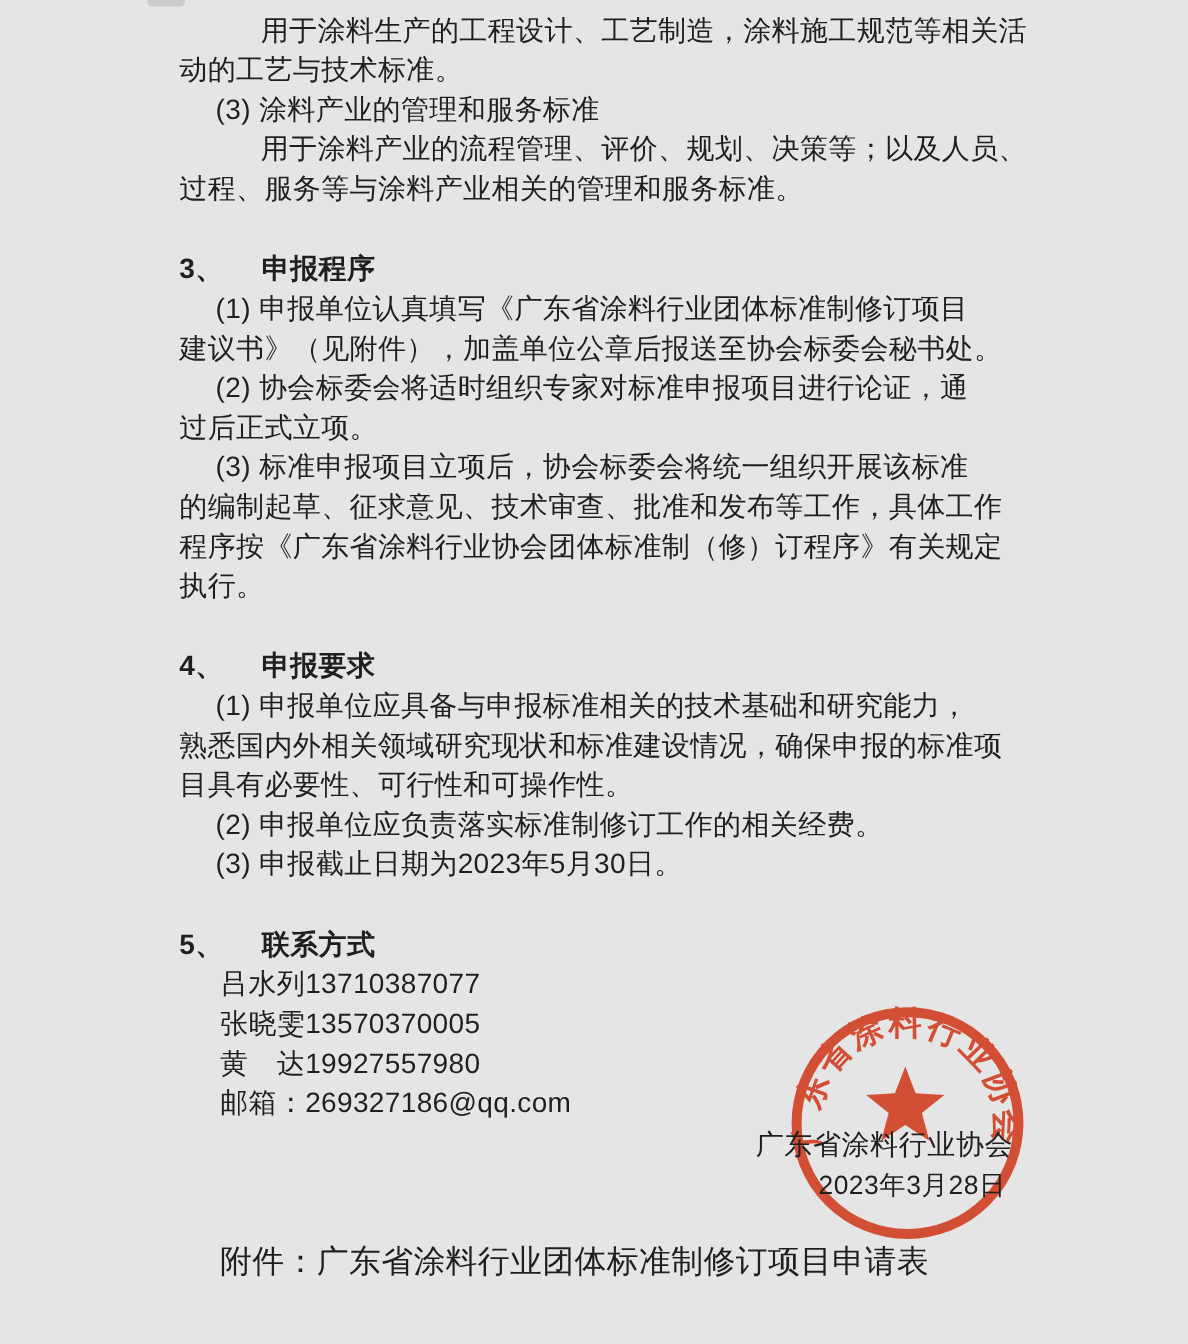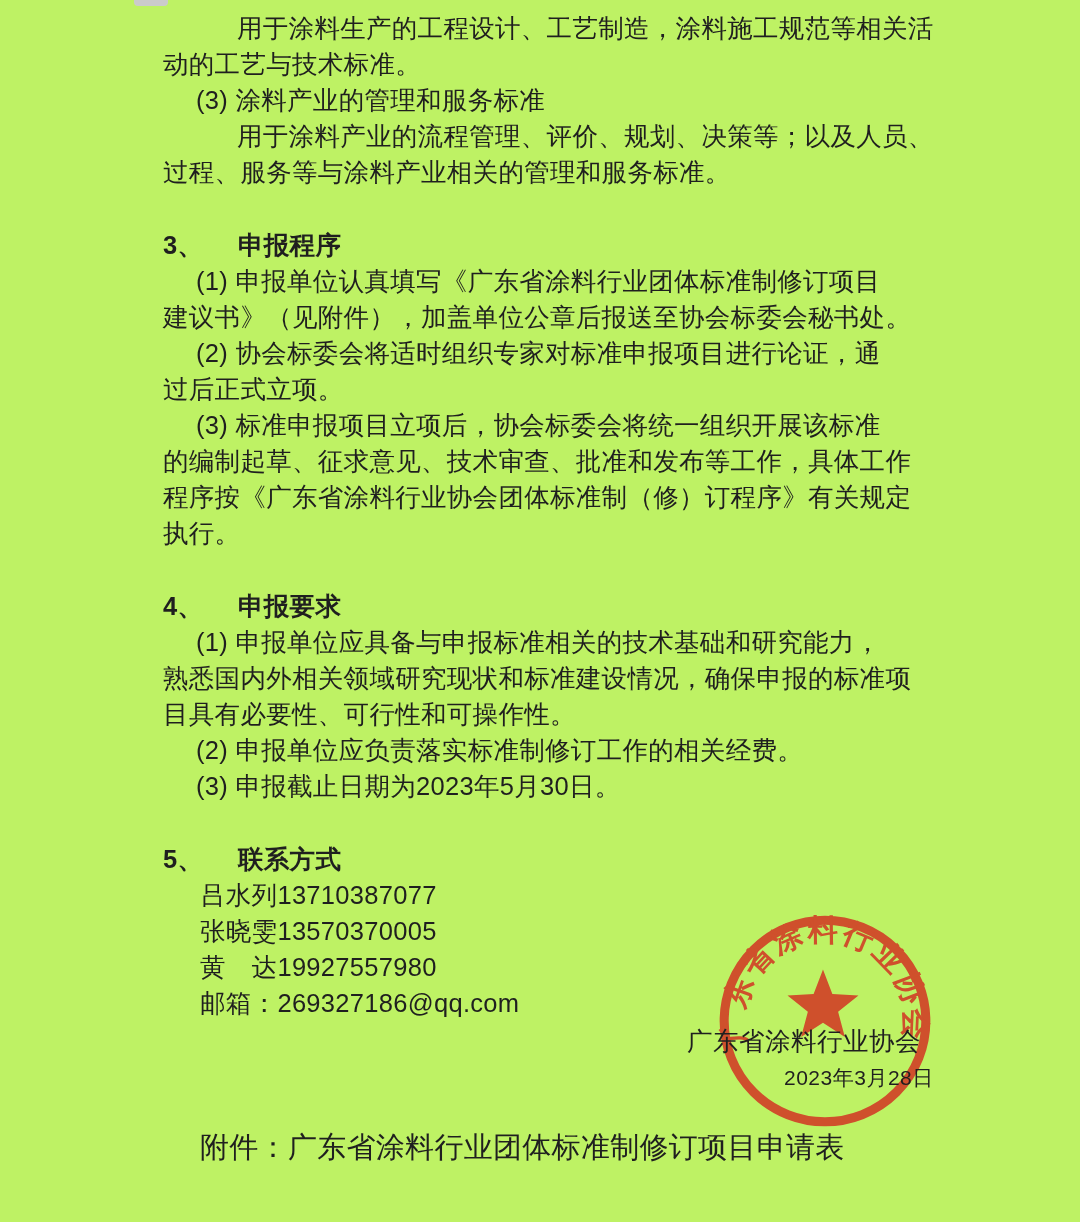--- a/index.html
+++ b/index.html
@@ -3,21 +3,21 @@
 <meta charset="utf-8">
 <style>
   html,body{margin:0;padding:0;}
   body{
     width:1080px;height:1222px;position:relative;overflow:hidden;
     background:#fdfdfd;
     font-family:"Liberation Sans","DejaVu Sans",sans-serif;
     color:#1f1f1f;
     -webkit-font-smoothing:antialiased;
   }
-  .page{position:absolute;inset:0;background:#bef264;}
+  .page{position:absolute;inset:0;background:#e5e5e5;}
   .top-artifact{
     position:absolute;left:134px;top:0;width:34px;height:6px;
     background:#cbcbcb;border-radius:0 0 4px 4px;
   }
   .body-lines{
     position:absolute;left:163px;top:10px;width:775px;
   }
   .tline{
     height:36px;line-height:36px;font-size:25.5px;
     letter-spacing:0.3px;white-space:nowrap;
@@ -30,21 +30,21 @@
   .seal{
     position:absolute;left:704px;top:900px;width:242px;height:242px;
     z-index:1;opacity:0.93;
   }
   .sig-org{
     position:absolute;left:687px;top:1026px;z-index:2;
     font-size:25.5px;line-height:30px;letter-spacing:0.5px;white-space:nowrap;
   }
   .sig-date{
     position:absolute;left:744px;top:1063px;z-index:2;
-    font-size:21px;line-height:30px;letter-spacing:0.5px;white-space:nowrap;margin-left:40px;
+    font-size:24px;line-height:30px;letter-spacing:0.5px;white-space:nowrap;
   }
   .attachment{
     position:absolute;left:200px;top:1130px;z-index:2;
     font-size:29px;line-height:34px;letter-spacing:0.3px;white-space:nowrap;
   }
 </style>
 </head>
 <body>
 
 <div class="page">

